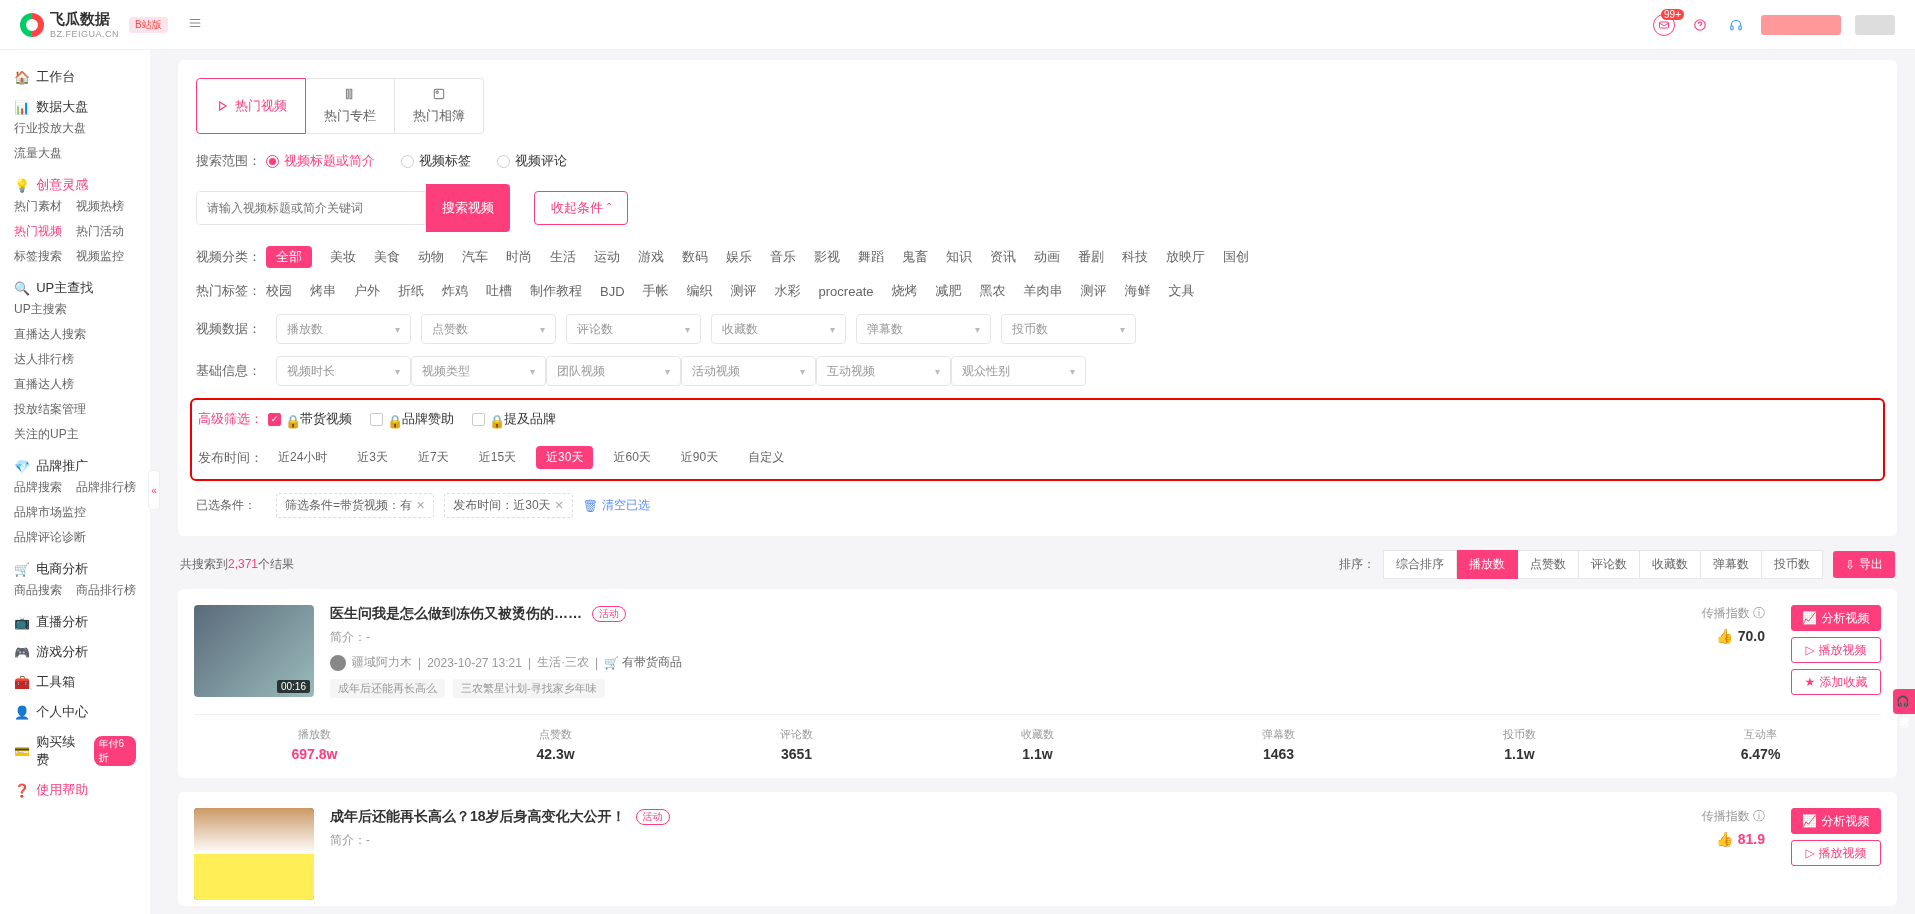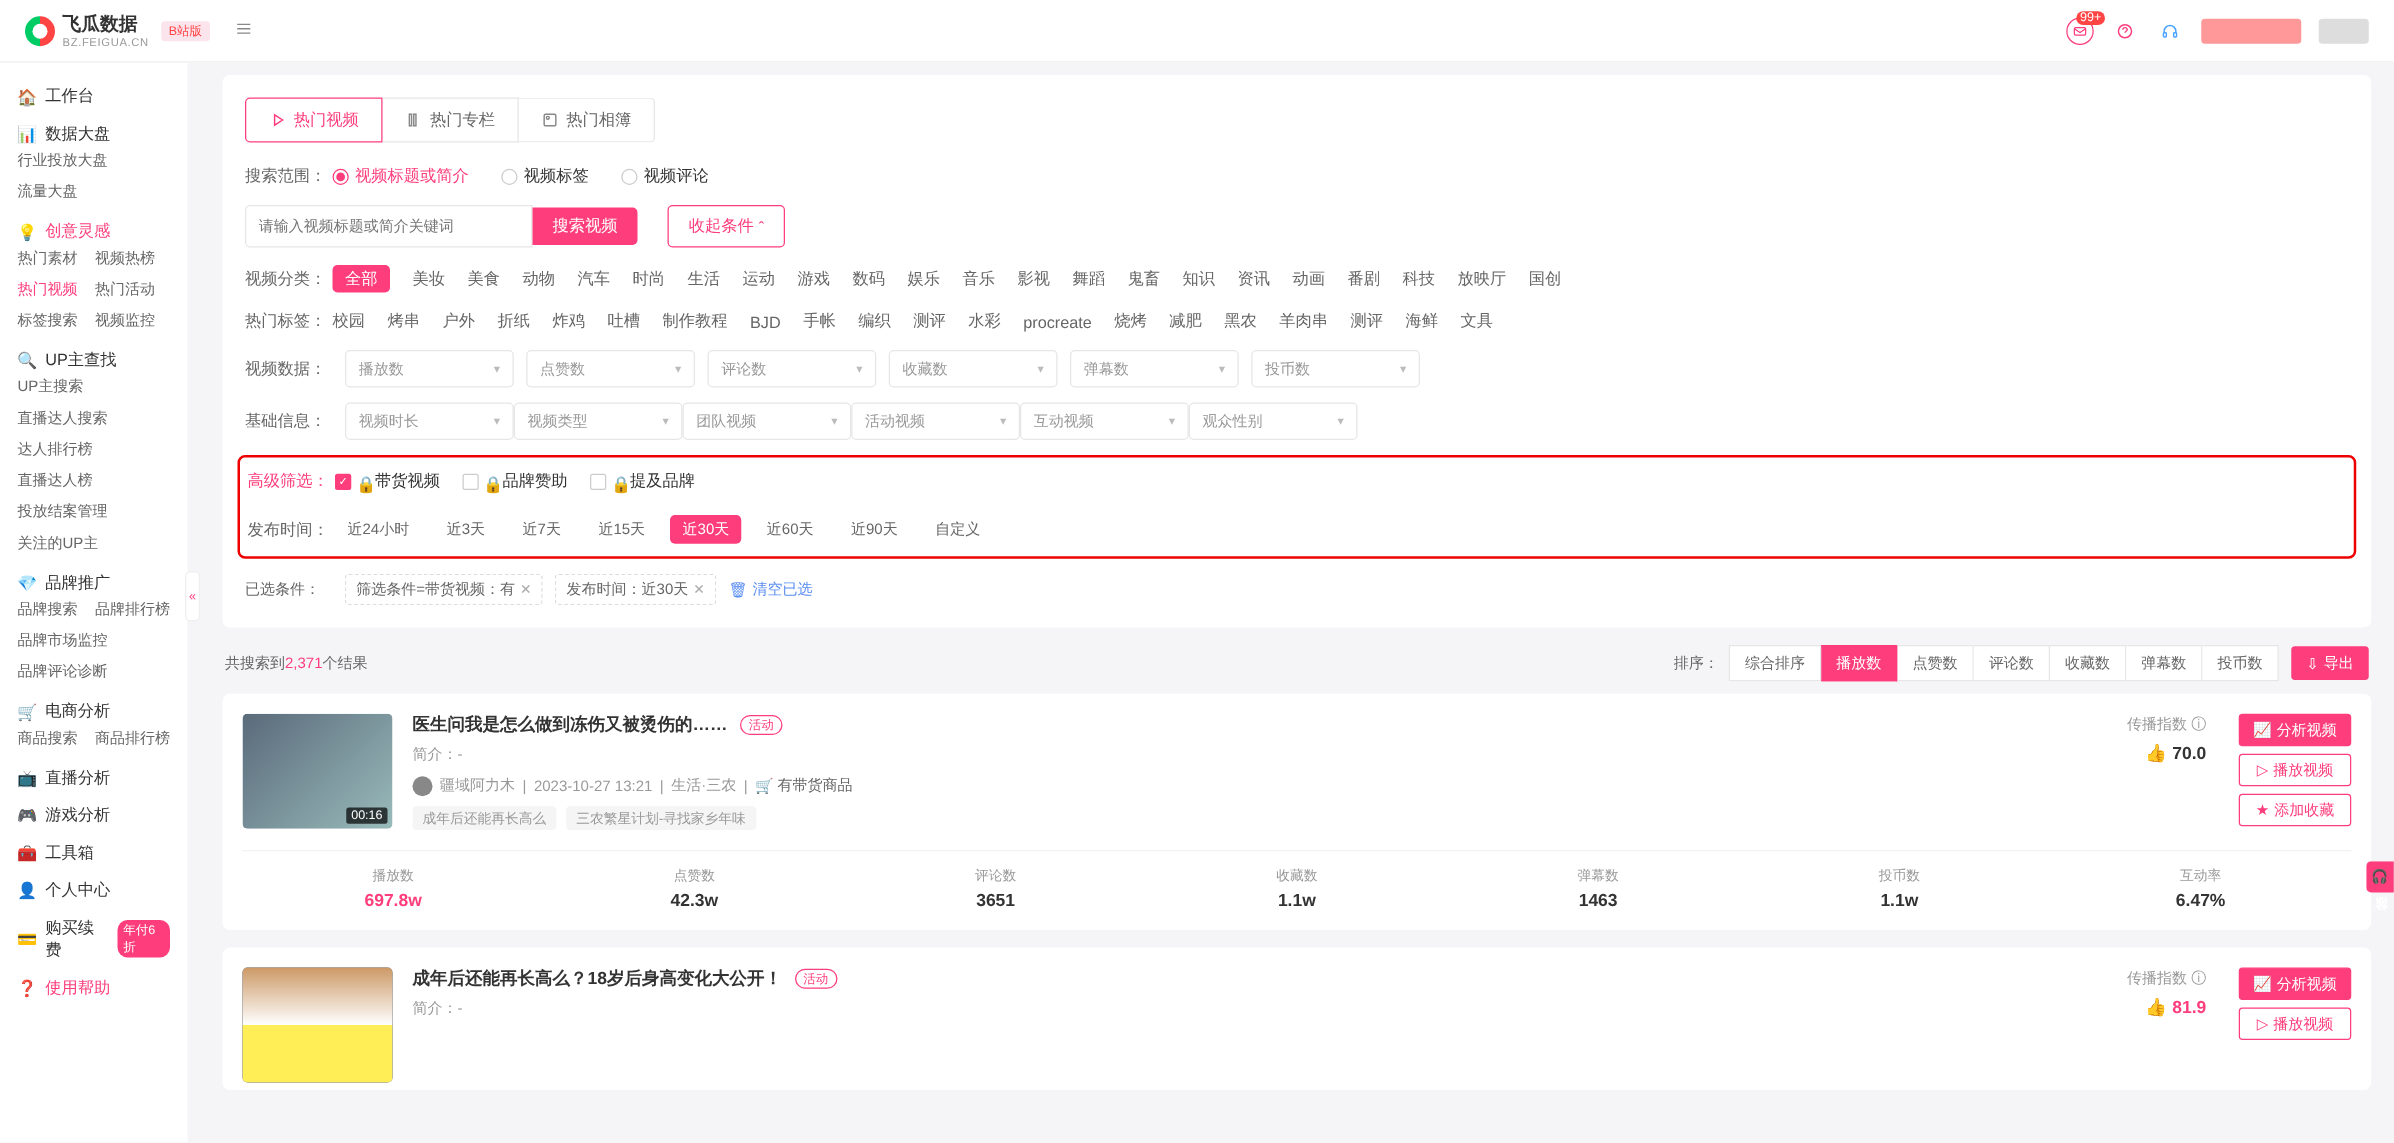--- a/index.html
+++ b/index.html
@@ -25,35 +25,35 @@
 .side-sub a { color: #666; font-size: 12px; text-decoration: none; cursor: pointer; }
 .side-discount { background: #fd3d7c; color: #fff; font-size: 10px; padding: 1px 5px; border-radius: 8px; margin-left: 4px; }
 .side-collapse { position: absolute; right: -10px; top: 50%; width: 12px; height: 40px; background: #fff; border: 1px solid #eee; border-radius: 4px; display: flex; align-items: center; justify-content: center; color: #fd3d7c; font-size: 10px; cursor: pointer; }
 
 .main { flex: 1; padding: 60px 18px 20px 28px; min-width: 0; }
 .panel { background: #fff; border-radius: 6px; padding: 18px; margin-bottom: 14px; }
 .tabs { display: flex; gap: 0; margin-bottom: 18px; }
 .tab { border: 1px solid #e6e6e6; padding: 8px 18px; font-size: 13px; color: #666; display: flex; align-items: center; gap: 6px; cursor: pointer; }
 .tab:first-child { border-radius: 4px 0 0 4px; }
 .tab:last-child { border-radius: 0 4px 4px 0; border-left: none; }
-.tab + .tab { border-left: none; }
+.tab + .tab { border-left: none; flex-direction: column; }
 .tab.active { border-color: #fd3d7c; color: #fd3d7c; }
 .tab.active svg { stroke: #fd3d7c; }
 
 .row { display: flex; align-items: center; margin-bottom: 14px; font-size: 13px; }
 .row-label { width: 70px; color: #666; flex-shrink: 0; }
 .radio-group { display: flex; gap: 26px; align-items: center; }
 .radio-item { display: flex; align-items: center; gap: 5px; cursor: pointer; }
 .radio { width: 13px; height: 13px; border: 1px solid #ccc; border-radius: 50%; display: inline-flex; align-items: center; justify-content: center; }
 .radio.checked { border-color: #fd3d7c; }
 .radio.checked::after { content:""; width: 7px; height: 7px; border-radius: 50%; background: #fd3d7c; }
 .radio-item.checked span { color: #fd3d7c; }
 
 .search-input { width: 230px; height: 34px; border: 1px solid #e6e6e6; border-radius: 4px 0 0 4px; padding: 0 10px; font-size: 12px; color: #999; }
-.search-btn { height: 30px; background: #fd3d7c; color: #fff; border: none; padding: 0 16px; font-size: 13px; border-radius: 0 4px 4px 0; cursor: pointer; }
+.search-btn { height: 48px; background: #fd3d7c; color: #fff; border: none; padding: 0 16px; font-size: 13px; border-radius: 0 4px 4px 0; cursor: pointer; }
 .collapse-btn { height: 34px; border: 1px solid #fd3d7c; color: #fd3d7c; padding: 0 16px; margin-left: 24px; border-radius: 4px; background: #fff; font-size: 13px; display: flex; align-items: center; gap: 4px; cursor: pointer; }
 .hint { font-size: 11px; color: #999; margin-bottom: 16px; }
 
 .tag-list { display: flex; flex-wrap: wrap; gap: 14px 18px; align-items: center; }
 .tag { color: #666; cursor: pointer; font-size: 13px; }
 .tag.active { background: #fd3d7c; color: #fff; padding: 2px 10px; border-radius: 4px; }
 
 .select-row { display: flex; gap: 10px; margin-bottom: 12px; align-items: center; }
 .select { width: 135px; height: 30px; border: 1px solid #e6e6e6; border-radius: 4px; color: #999; padding: 0 10px; display: flex; align-items: center; justify-content: space-between; font-size: 12px; cursor: pointer; }
 .select::after { content: "▾"; color: #bbb; font-size: 10px; }

